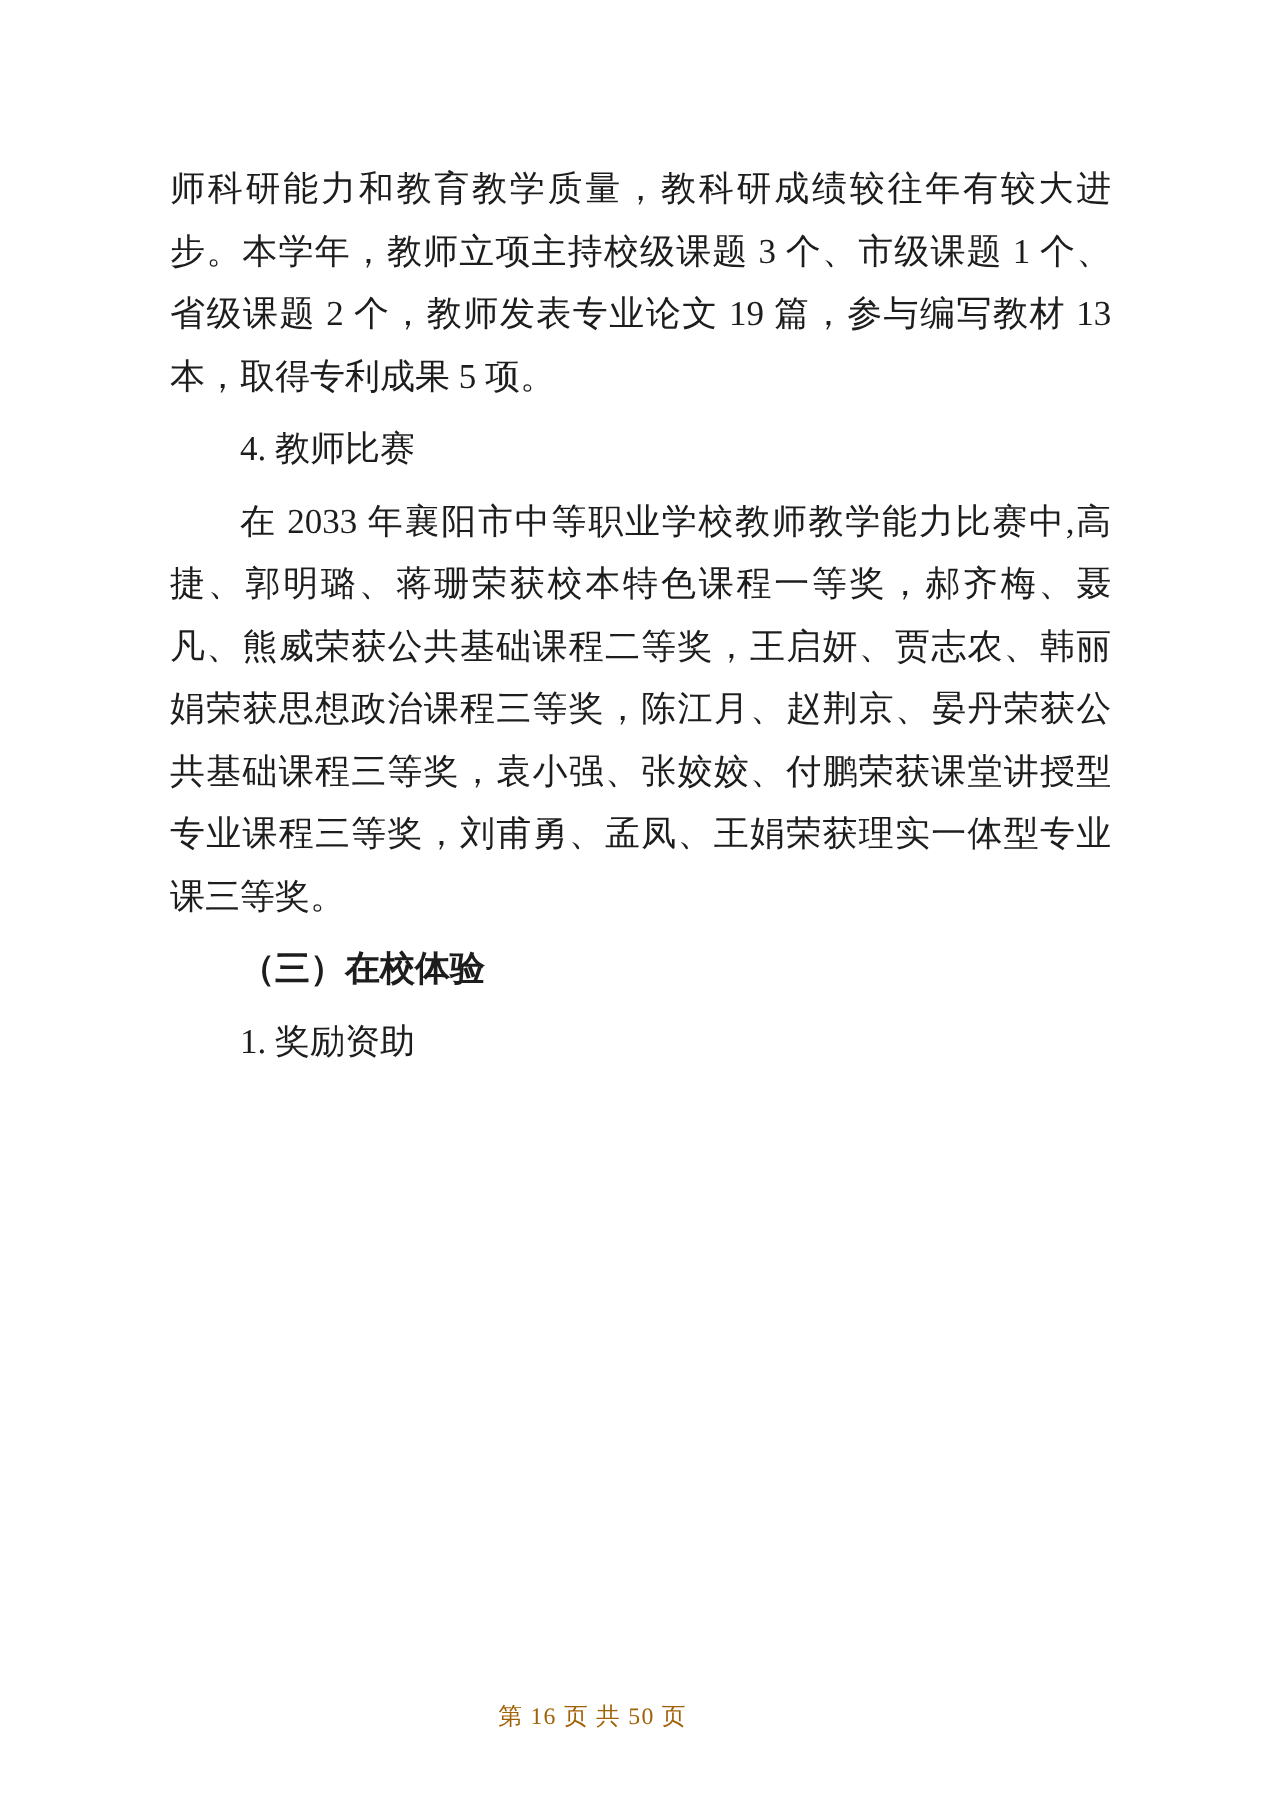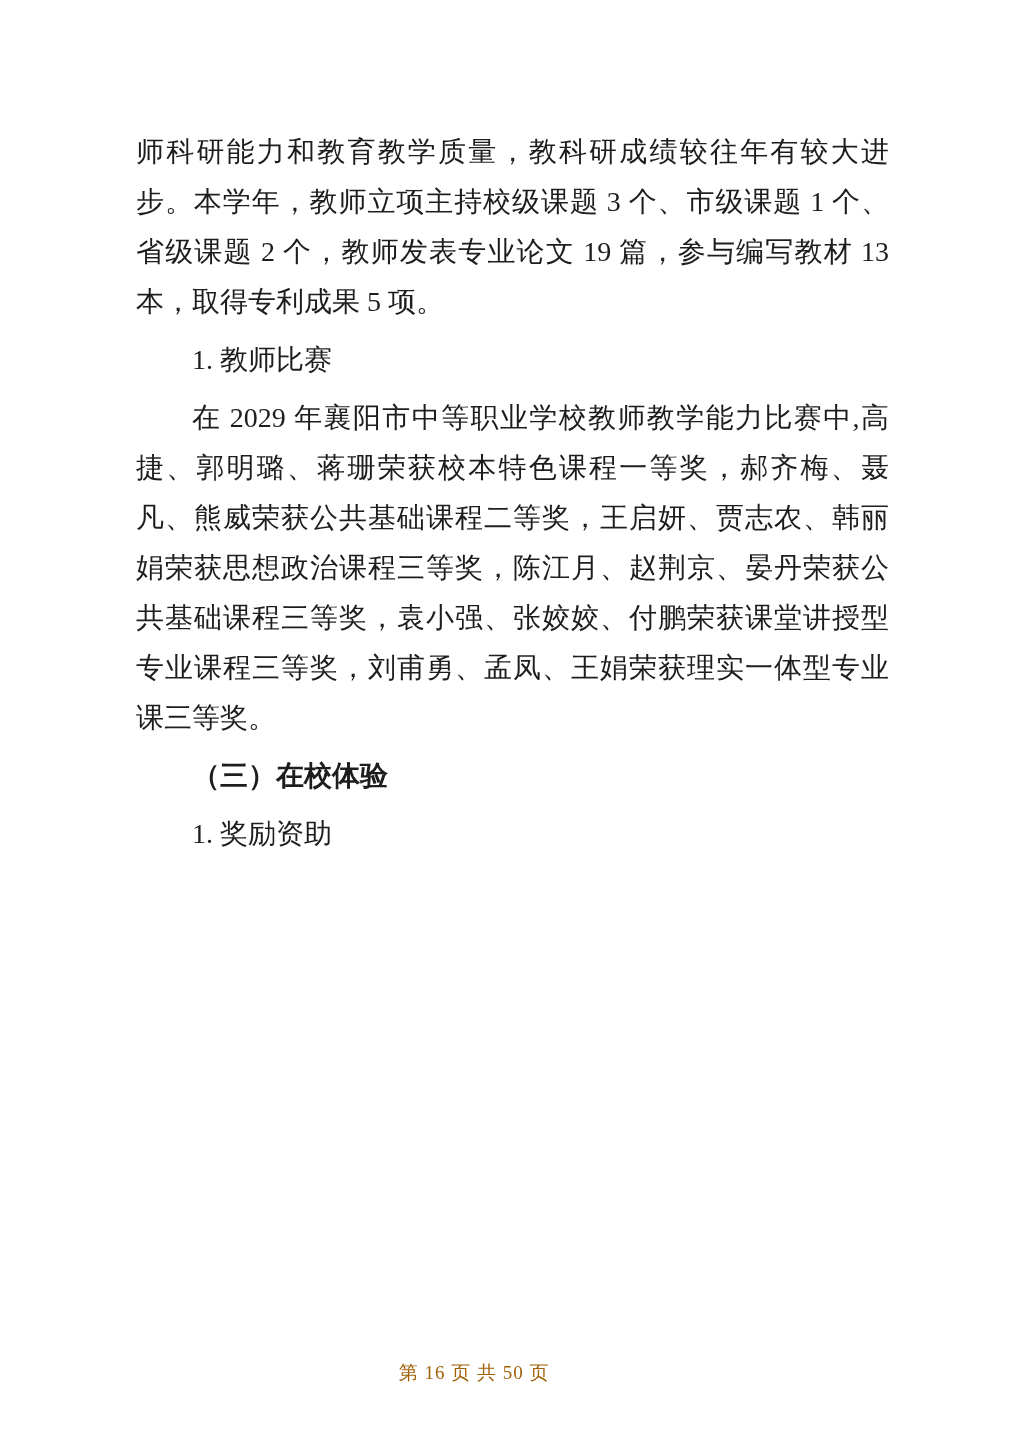--- a/index.html
+++ b/index.html
@@ -49,23 +49,23 @@
     color: #a16207;
   }
 </style>
 </head>
 <body>
 
 <div class="page">
   <div class="content">
     <p class="para">师科研能力和教育教学质量，教科研成绩较往年有较大进步。本学年，教师立项主持校级课题 3 个、市级课题 1 个、省级课题 2 个，教师发表专业论文 19 篇，参与编写教材 13 本，取得专利成果 5 项。</p>
 
-    <p class="para indent">1. 教师比赛</p>
+    <p class="para indent">4. 教师比赛</p>
 
-    <p class="para indent">在 2029 年襄阳市中等职业学校教师教学能力比赛中,高捷、郭明璐、蒋珊荣获校本特色课程一等奖，郝齐梅、聂凡、熊威荣获公共基础课程二等奖，王启妍、贾志农、韩丽娟荣获思想政治课程三等奖，陈江月、赵荆京、晏丹荣获公共基础课程三等奖，袁小强、张姣姣、付鹏荣获课堂讲授型专业课程三等奖，刘甫勇、孟凤、王娟荣获理实一体型专业课三等奖。</p>
+    <p class="para indent">在 2033 年襄阳市中等职业学校教师教学能力比赛中,高捷、郭明璐、蒋珊荣获校本特色课程一等奖，郝齐梅、聂凡、熊威荣获公共基础课程二等奖，王启妍、贾志农、韩丽娟荣获思想政治课程三等奖，陈江月、赵荆京、晏丹荣获公共基础课程三等奖，袁小强、张姣姣、付鹏荣获课堂讲授型专业课程三等奖，刘甫勇、孟凤、王娟荣获理实一体型专业课三等奖。</p>
 
 
 
     <p class="para indent bold-heading">（三）在校体验</p>
 
     <p class="para indent">1. 奖励资助</p>
   </div>
 
   <div class="footer">
     <span>第 16 页 共 50 页</span>

